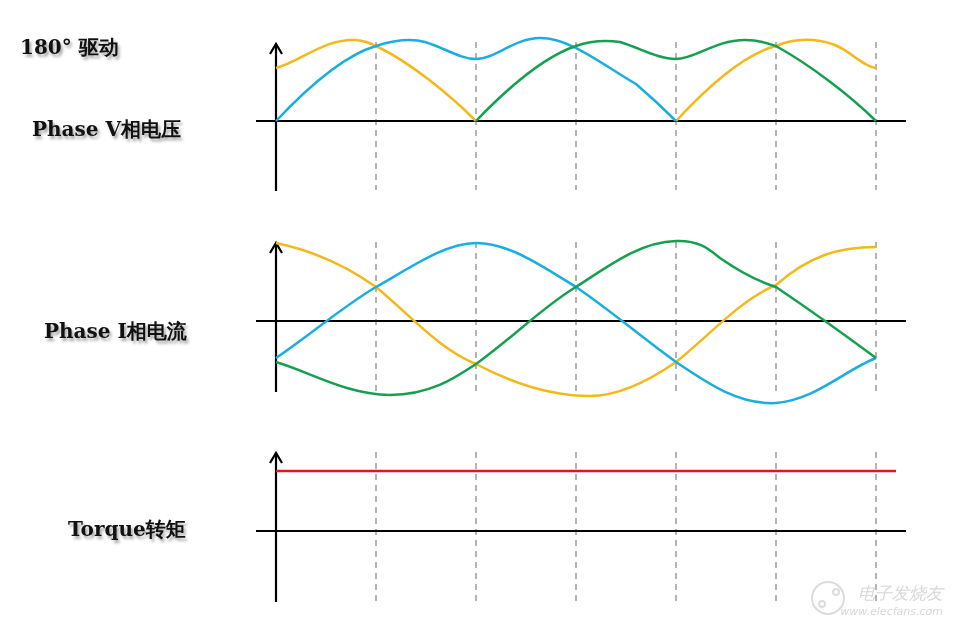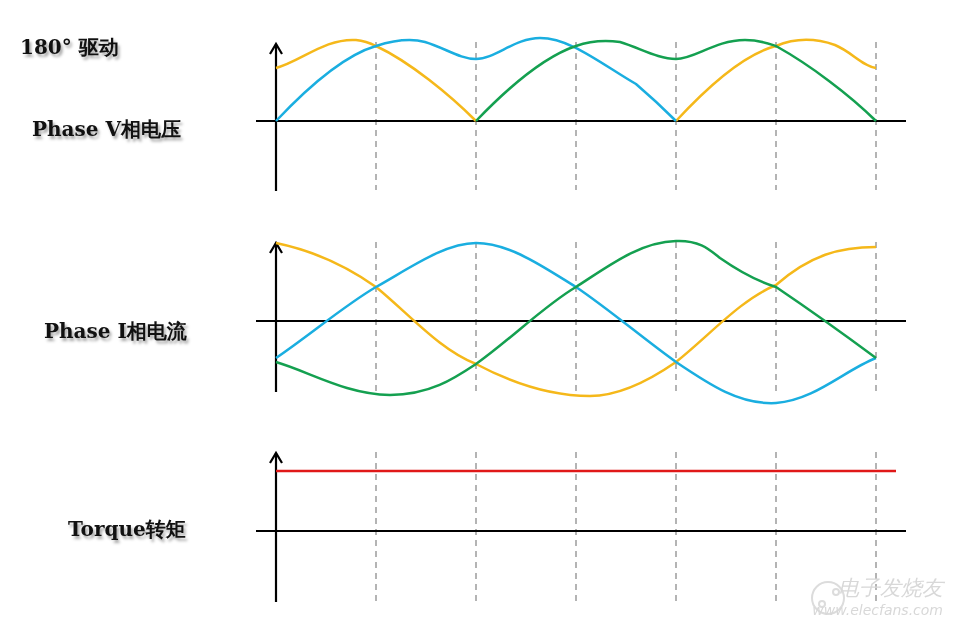--- a/index.html
+++ b/index.html
@@ -1,21 +1,21 @@
 <!DOCTYPE html>
 <html><head>
 <meta charset="utf-8">
 <style>
   html, body { margin:0; padding:0; background:#ffffff; }
   body { width:957px; height:626px; position:relative; overflow:hidden; font-family:"DejaVu Serif", serif; }
   .label { position:absolute; font-family:"DejaVu Serif", "Liberation Serif", serif; font-size:20px; color:#111; text-shadow:2px 3px 3px rgba(0,0,0,0.35); white-space:nowrap;font-weight:bold; }
   svg { position:absolute; left:0; top:0; }
   .wm { position:absolute; right:14px; bottom:8px; color:#d8d8d8; font-family:"DejaVu Sans", sans-serif; }
-  .wm .cn { font-size:21px; font-style:italic; display:block; text-align:right; }
-  .wm .url { font-size:14px; font-style:italic; display:block; text-align:right; }
+  .wm .cn { font-size:17px; font-style:italic; display:block; text-align:right; }
+  .wm .url { font-size:11px; font-style:italic; display:block; text-align:right; }
 </style>
 </head>
 <body>
 
 <div class="label" style="left:20px; top:34px;">180° 驱动</div>
 <div class="label" style="left:32px; top:104px;margin-top:12px;">Phase V相电压</div>
 <div class="label" style="left:44px; top:306px;margin-top:12px;">Phase I相电流</div>
 <div class="label" style="left:68px; top:516px;">Torque转矩</div>
 
 <svg width="957" height="626" viewBox="0 0 957 626">

